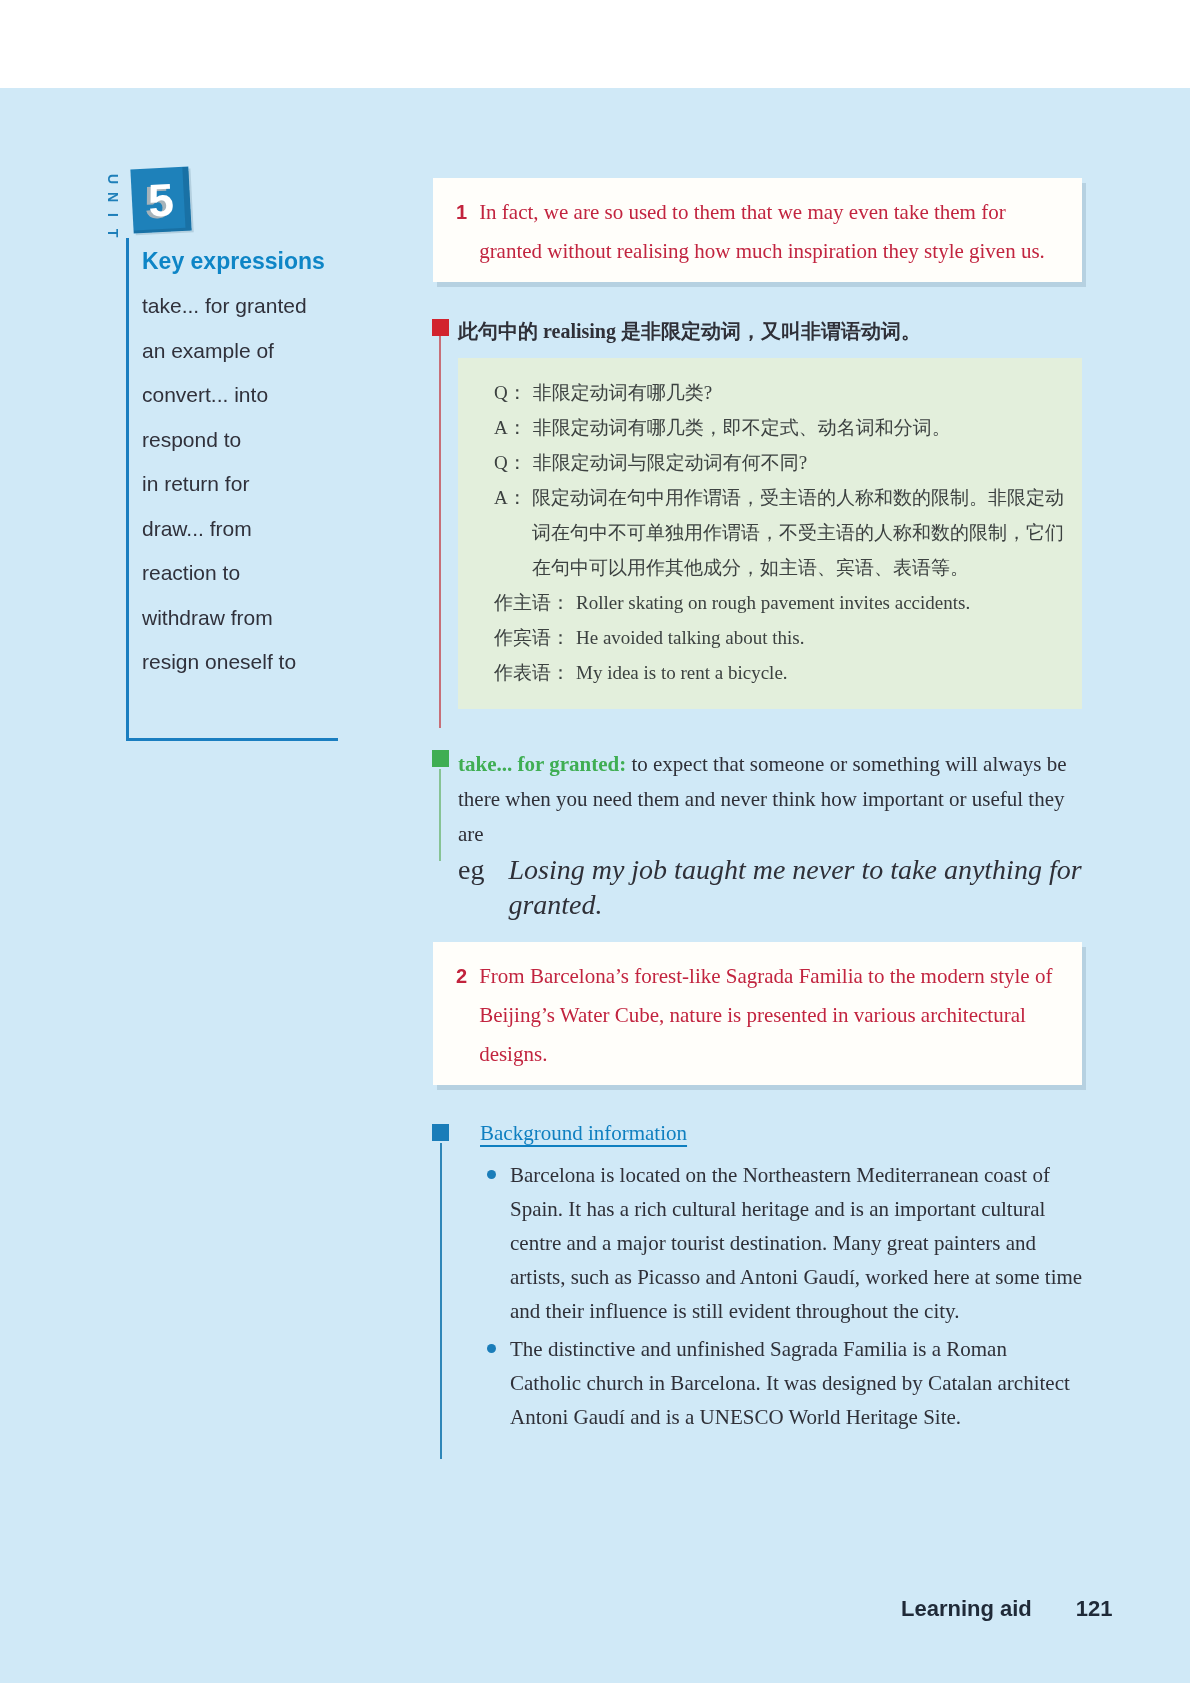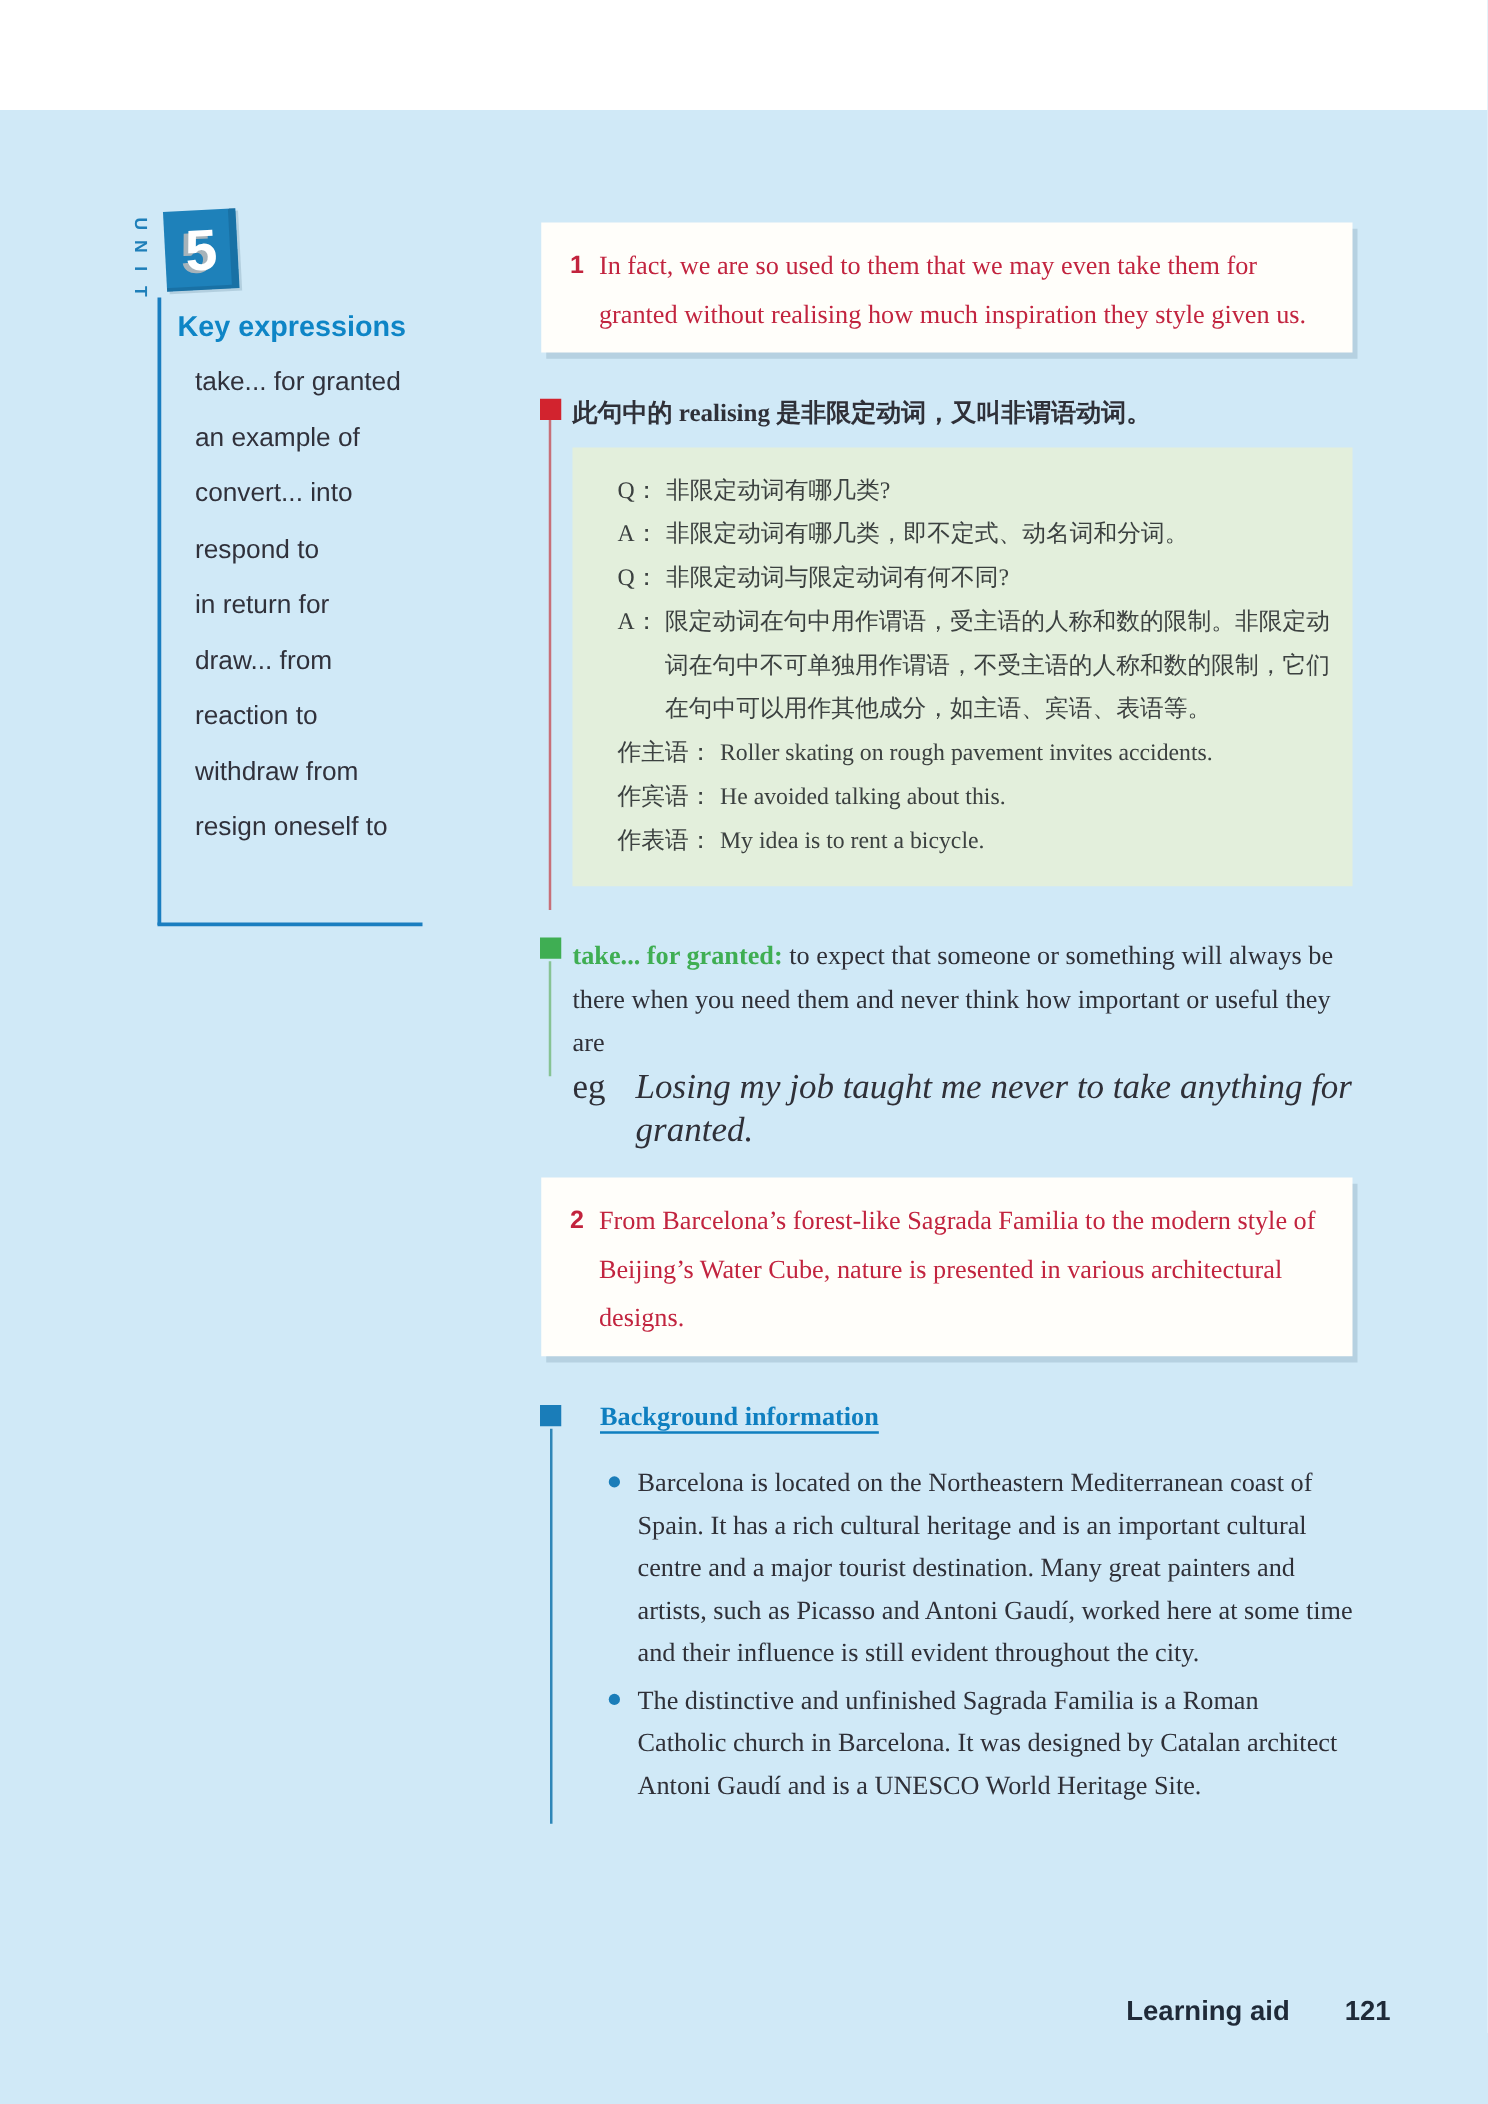--- a/index.html
+++ b/index.html
@@ -11,21 +11,21 @@
   .unit-area{position:absolute;left:106px;top:168px;width:100px;height:80px;}
   .unit-letters{position:absolute;left:0;top:4px;display:flex;flex-direction:column;gap:4px;}
   .u-letter{display:block;transform:rotate(90deg);font:700 14px "Liberation Sans",sans-serif;color:#1e7fb9;line-height:14px;width:14px;text-align:center;}
   .badge{position:absolute;left:26px;top:0;width:58px;height:64px;background:#1e81ba;transform:rotate(-3deg);display:flex;align-items:center;justify-content:center;box-shadow:inset -6px -3px 0 rgba(10,60,90,.22), 2px 2px 0 rgba(90,130,150,.25);}
   .badge-num{font:700 46px "Liberation Sans",sans-serif;color:#ffffff;text-shadow:-4px 2px 0 #a6b3ba;}
 
   
   .kx-line-v{position:absolute;left:126px;top:238px;width:3px;height:502px;background:#1a7ec0;}
   .kx-line-h{position:absolute;left:126px;top:738px;width:212px;height:3px;background:#1a7ec0;}
   .kx-heading{position:absolute;left:142px;top:248px;font:700 23px "Liberation Sans",sans-serif;color:#0e85c6;}
-  .kx-list{position:absolute;left:156px;top:284px;}
+  .kx-list{position:absolute;left:142px;top:284px;}
   .kx-item{font:21px "Liberation Sans",sans-serif;color:#30313b;line-height:44.5px;}
 
   
   .main{position:absolute;left:433px;top:178px;width:650px;}
   .white-box{position:relative;background:#fffefa;display:flex;gap:12px;padding:15px 20px 11px 23px;width:649px;box-sizing:border-box;box-shadow:4px 5px 0 rgba(140,170,188,.38);}
   .sent-num{font:700 20px "Liberation Sans",sans-serif;color:#c2233d;line-height:39px;}
   .sent-text{margin:0;font-size:21px;color:#c2243f;line-height:39px;max-width:575px;}
 
   .note{position:relative;margin-left:25px;}
   .sq{position:absolute;left:-26px;top:3px;width:17px;height:17px;}
@@ -45,21 +45,21 @@
   .qa-text{max-width:540px;}
 
   .green-note{margin-top:38px;}
   .def-text{margin:0;font-size:21px;color:#2f3038;line-height:35px;max-width:618px;}
   .def-term{color:#3fae53;font-weight:700;}
   .eg-row{display:flex;gap:24px;font-size:28px;color:#2f3038;line-height:35px;}
   .eg-text{font-style:italic;font-family:Liberation Serif, serif;}
 
   .box2{margin-top:20px;}
   .blue-note{margin-top:36px;}
-  .bg-heading{margin:0 0 23px 22px;font-size:21px;font-weight:700;color:#0f7fc0;text-decoration:underline;text-underline-offset:5px;}
+  .bg-heading{margin:0 0 12px 22px;font-size:21px;font-weight:400;color:#0f7fc0;text-decoration:underline;text-underline-offset:5px;}
   .bg-bullets{margin-left:29px;}
   .bg-bullet{display:flex;gap:14px;margin-top:4px;}
   .dot{width:9px;height:9px;border-radius:50%;background:#1a7db9;margin-top:12px;flex:none;}
   .bg-text{margin:0;font-size:21px;color:#2f3038;line-height:34px;max-width:585px;}
 
   .footer{position:absolute;left:878px;top:1596px;display:flex;gap:44px;font:700 22px "Liberation Sans",sans-serif;color:#1f2a38;margin-left:23px;}
 </style>
 </head>
 <body>
 

